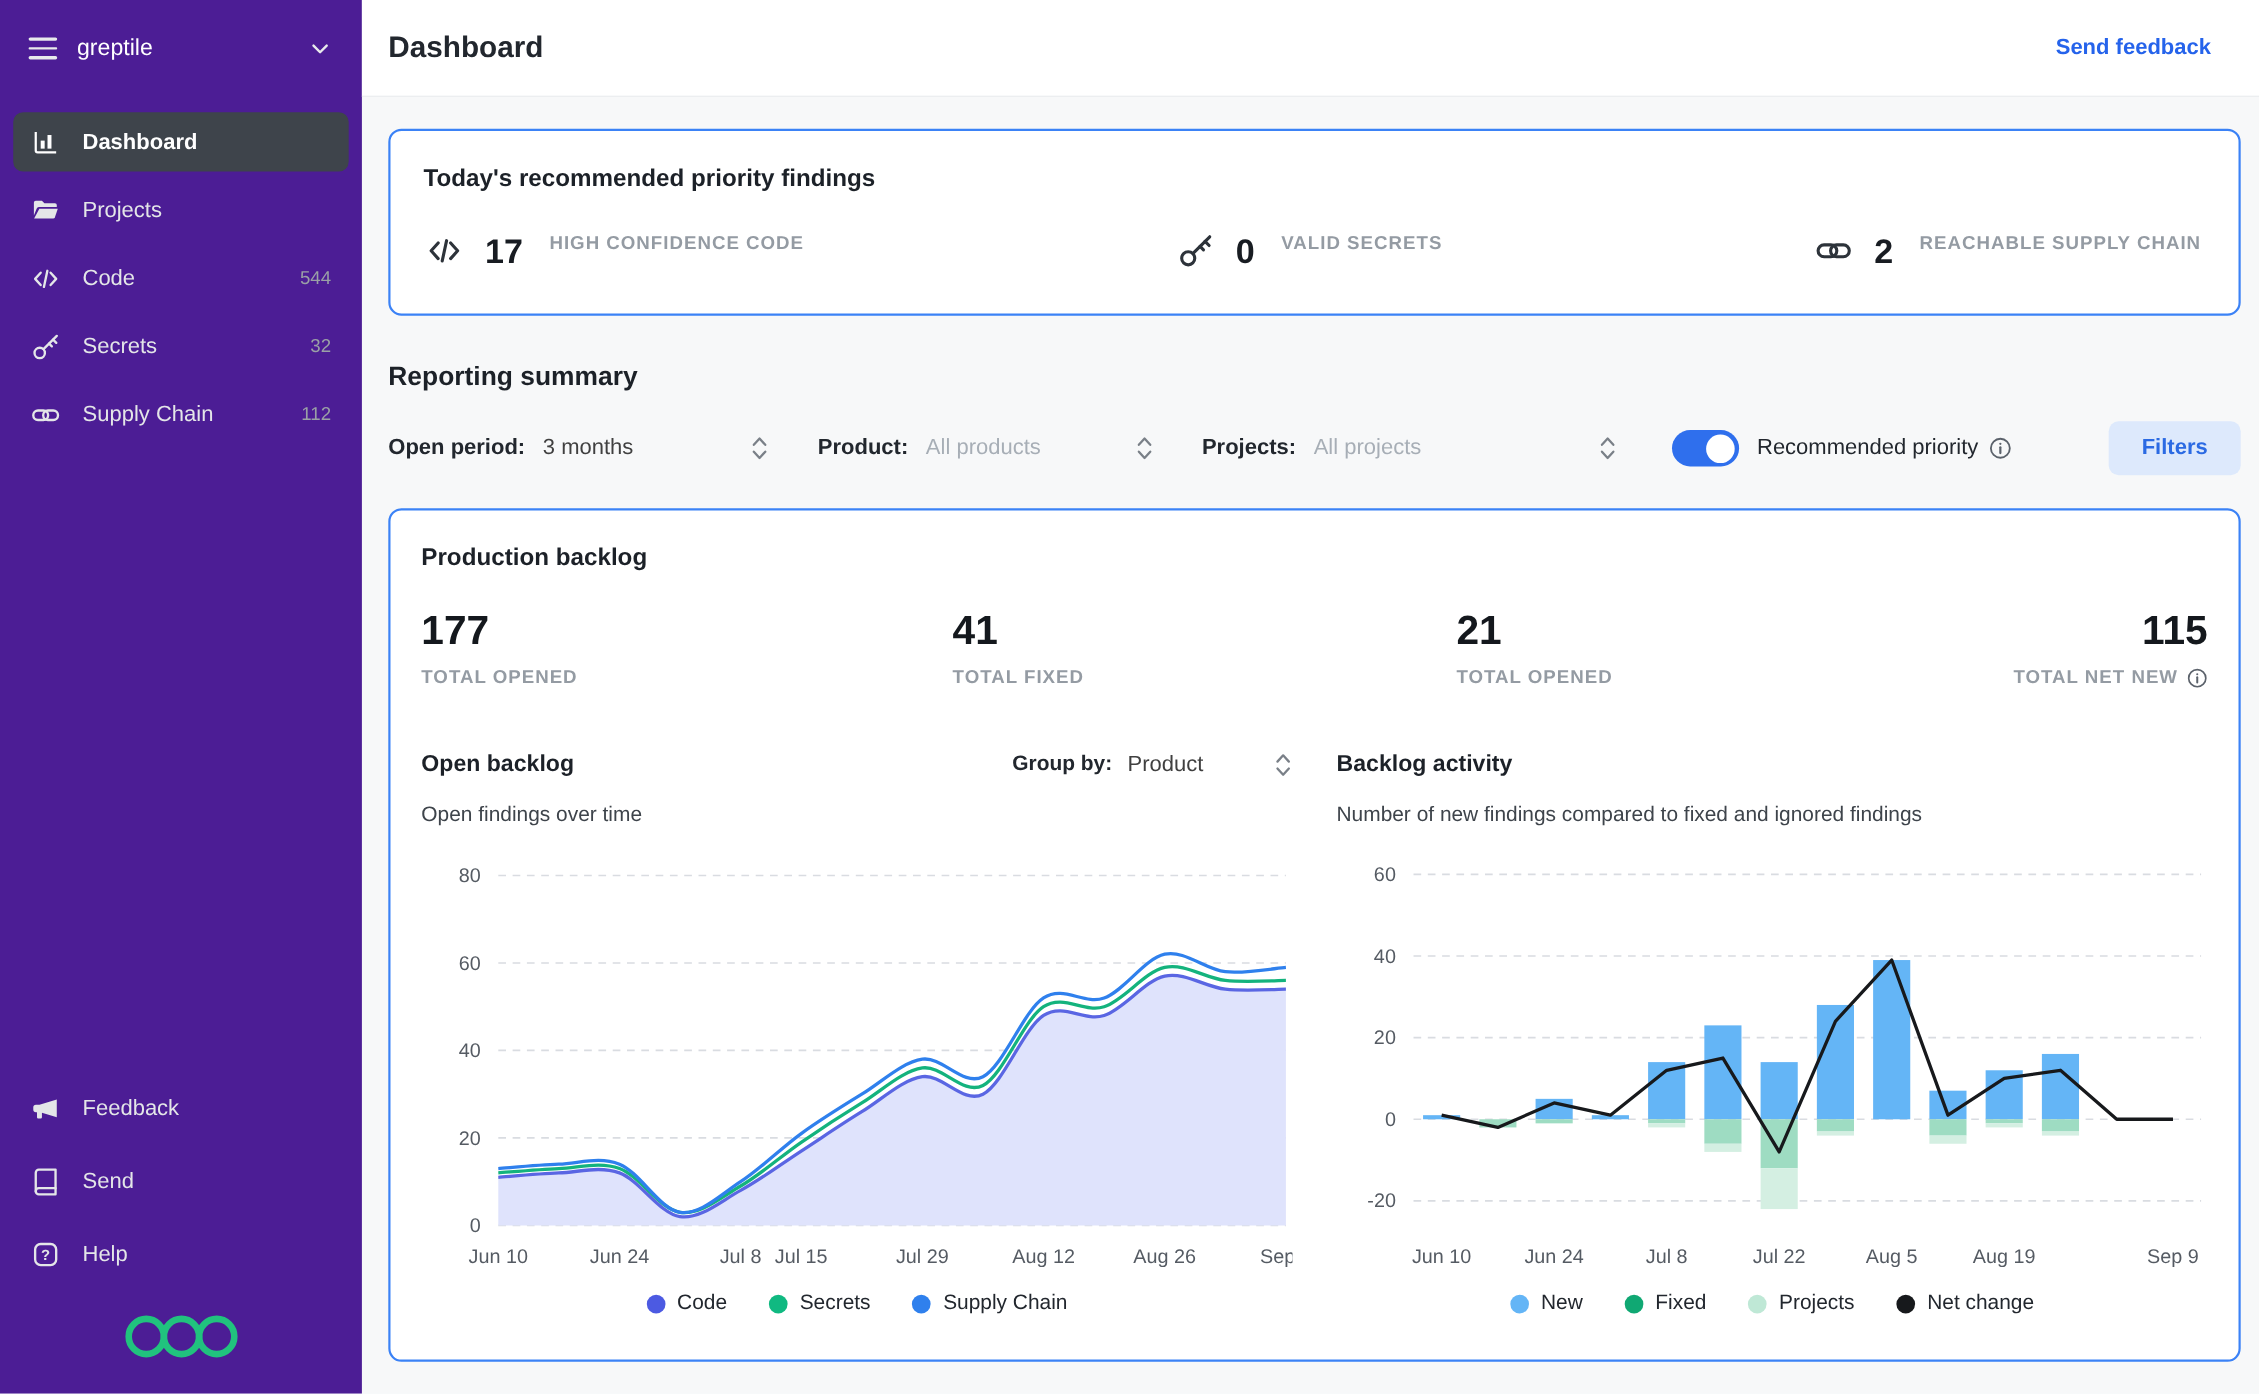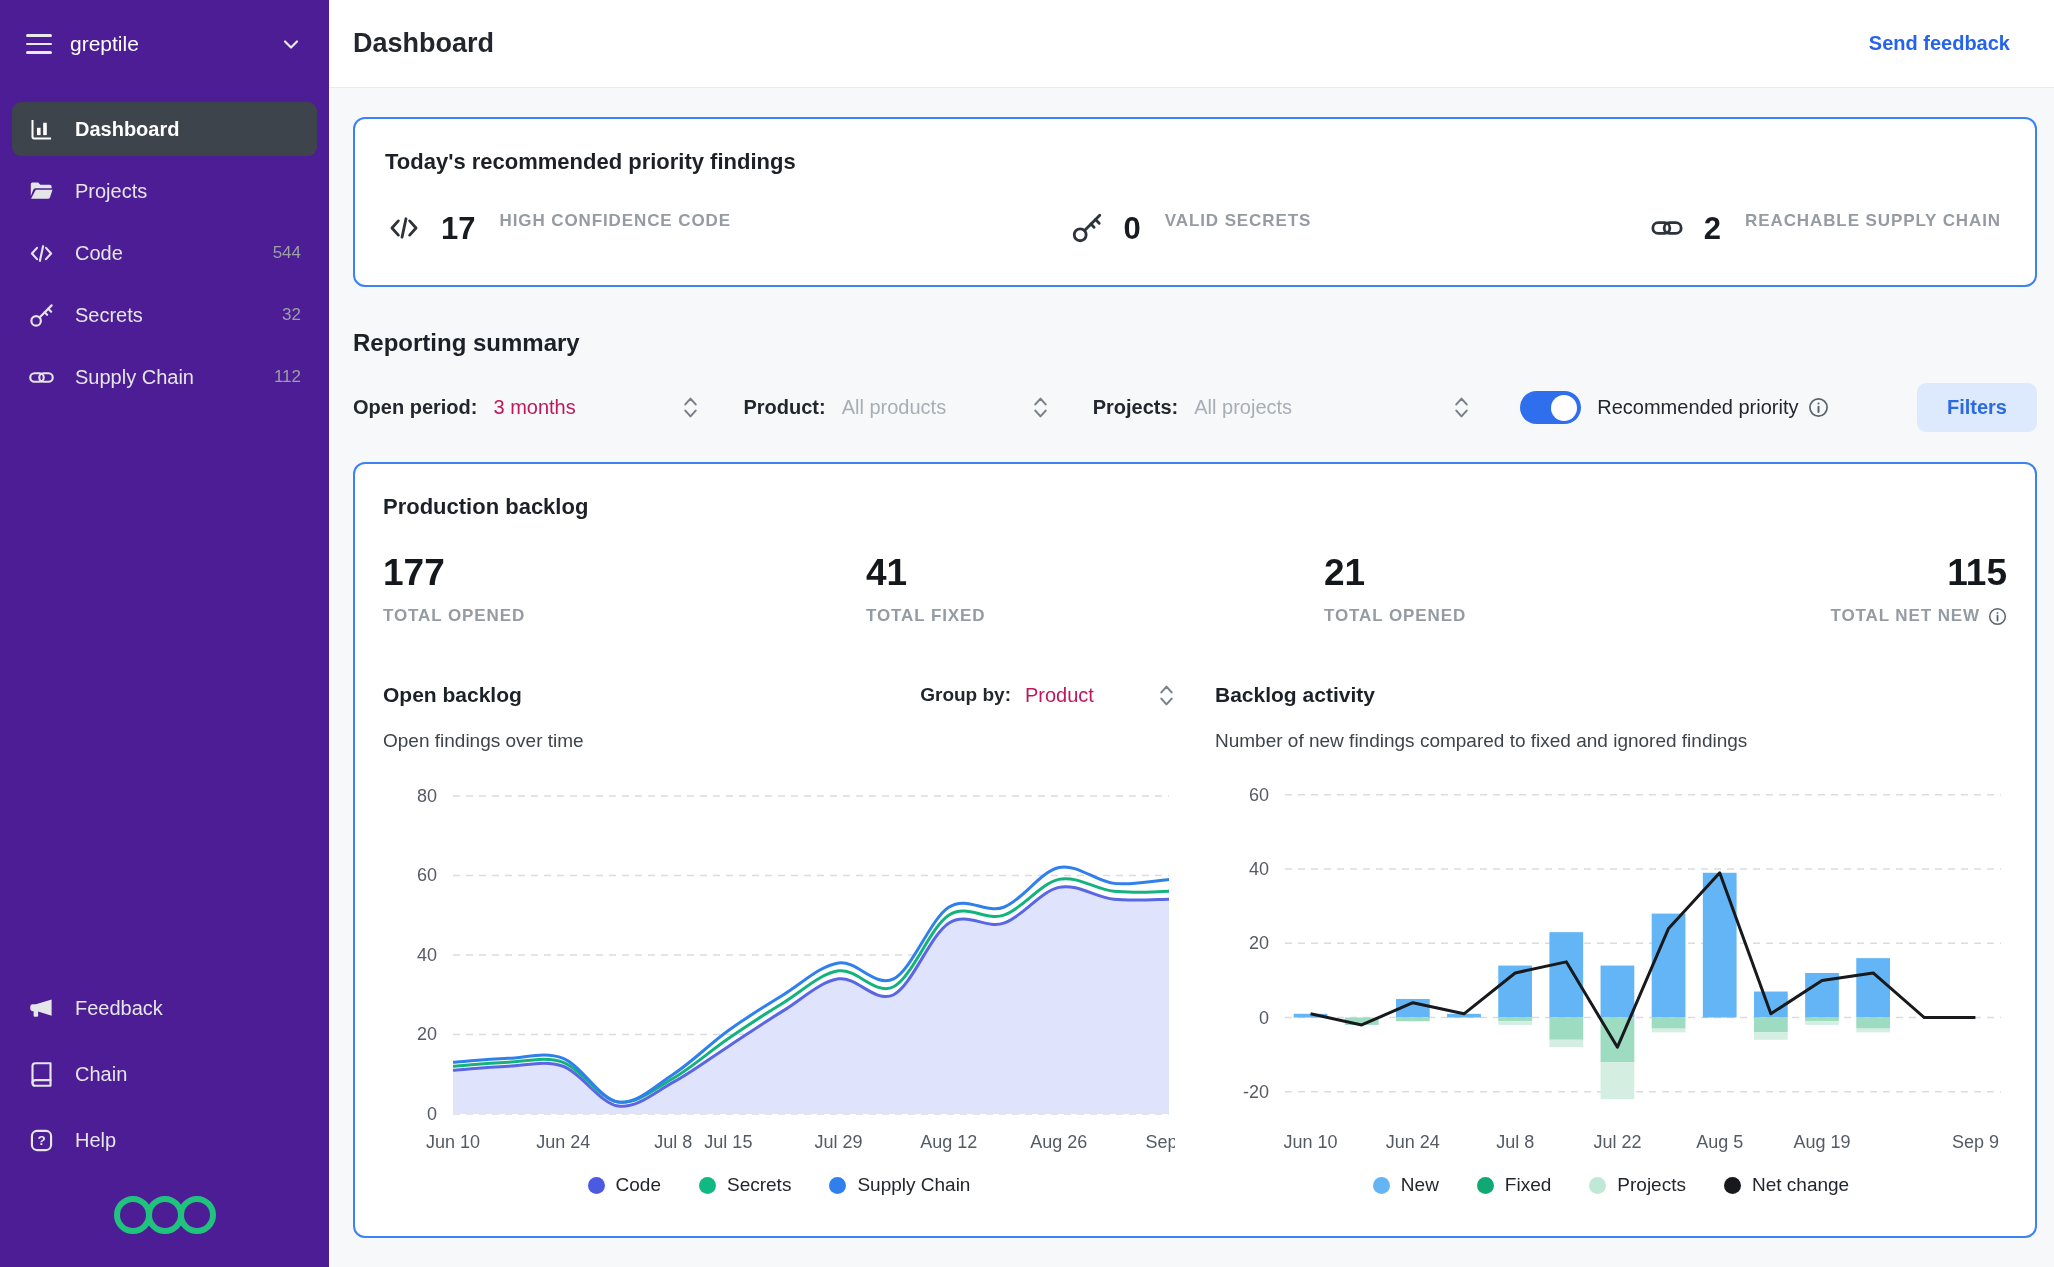--- a/index.html
+++ b/index.html
@@ -43,21 +43,21 @@
   .picon{width:38px;height:34px;color:#2d333a;display:flex;align-items:center;justify-content:center}
   .picon svg{width:100%;height:100%}
   .pstat .num{font-size:31px;font-weight:700;color:#181c22}
   .pstat .lbl{font-size:17px;font-weight:700;letter-spacing:.9px;color:#949ba3;margin-left:6px}
 
   
   .section-title{font-size:24px;font-weight:700;color:#1c2128;margin-top:42px}
   .controls{display:flex;align-items:center;margin-top:26px}
   .ctrl-label{font-size:20px;font-weight:700;color:#22272e;margin-right:16px;white-space:nowrap}
   .select{display:flex;align-items:center;justify-content:space-between;cursor:pointer}
-  .select .val{font-size:20px;color:#be185d;white-space:nowrap}
+  .select .val{font-size:20px;color:#404040;white-space:nowrap}
   .select .val.muted{color:#a7aeb6}
   .updown{display:flex;color:#7a8088;margin-left:10px}
   .gap-a{margin-right:44px}
   .toggle{width:61px;height:33px;border-radius:17px;background:#2f6fed;position:relative;cursor:pointer;
     margin-left:50px;flex:none}
   .toggle .knob{position:absolute;top:3.5px;right:4px;width:26px;height:26px;border-radius:50%;background:#fff}
   .toggle-label{font-size:20px;color:#22272e;margin-left:16px;white-space:nowrap}
   .info-icon{display:flex;margin-left:10px;color:#5b626b}
   .filters-btn{margin-left:auto;background:#dde9fc;color:#2b6ae3;border:none;border-radius:9px;font-size:20px;
     font-weight:600;padding:13px 30px;font-family:inherit;cursor:pointer}
@@ -173,21 +173,21 @@
         </span>
         <span class="nav-label">Feedback</span>
       </div>
       <div class="nav-item">
         <span class="nav-icon">
           <svg viewBox="0 0 24 24" fill="none" stroke="currentColor" stroke-width="1.9" stroke-linecap="round" stroke-linejoin="round">
               <path d="M4 19.5A2.5 2.5 0 0 1 6.5 17H20"></path>
               <path d="M6.5 2H20v20H6.5A2.5 2.5 0 0 1 4 19.5v-15A2.5 2.5 0 0 1 6.5 2z"></path>
             </svg>
         </span>
-        <span class="nav-label">Chain</span>
+        <span class="nav-label">Send</span>
       </div>
       <div class="nav-item">
         <span class="nav-icon">
           <svg viewBox="0 0 24 24" fill="none" stroke="currentColor" stroke-width="1.9">
               <rect x="3.5" y="3.5" width="17" height="17" rx="4.5"></rect>
               <text x="12" y="16.3" text-anchor="middle" font-size="12" font-weight="bold" fill="currentColor" stroke="none">?</text>
             </svg>
         </span>
         <span class="nav-label">Help</span>
       </div>

